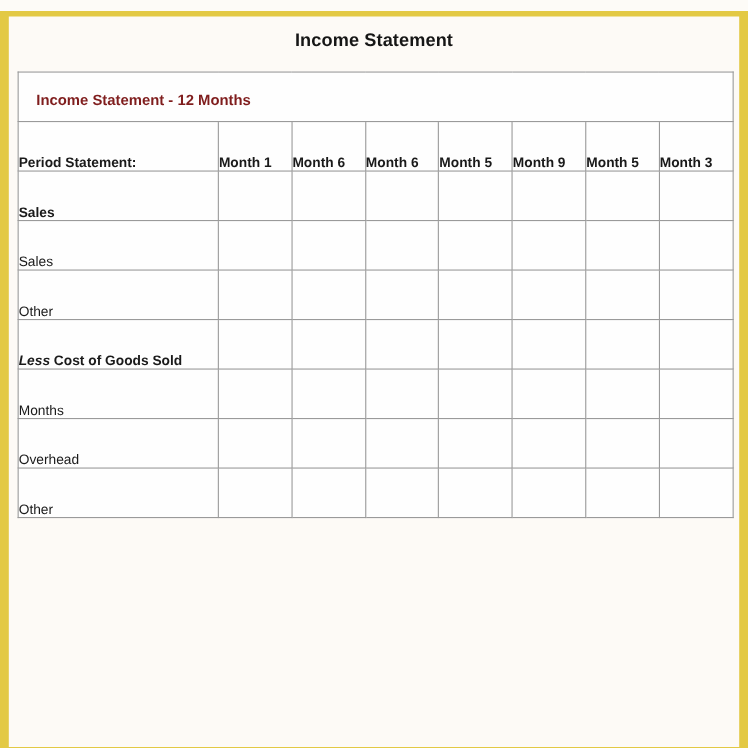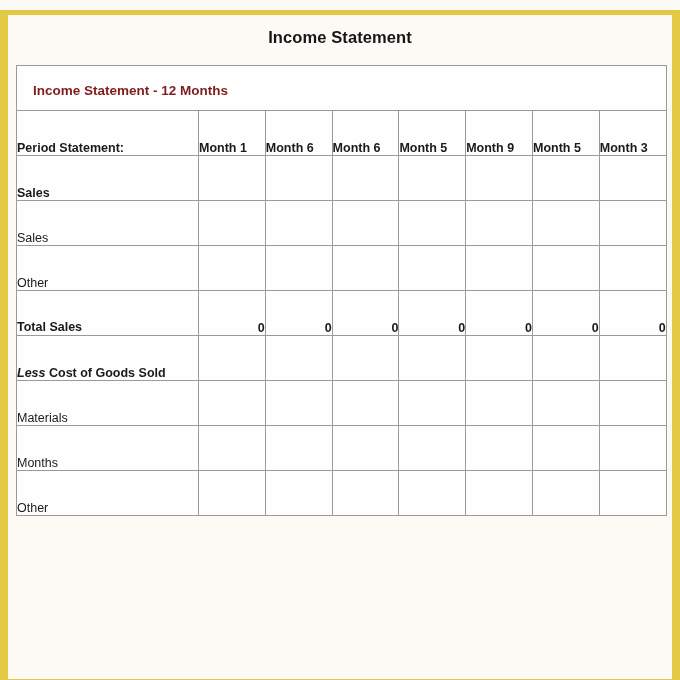--- a/index.html
+++ b/index.html
@@ -218,64 +218,54 @@
         <td class="sub-item">Other</td>
         <td></td>
         <td></td>
         <td></td>
         <td></td>
         <td></td>
         <td></td>
         <td></td>
       </tr>
 
-      <tr class="total-row">
-        <td class="total-label">Total Sales</td>
-        <td class="total-val">0</td>
-        <td class="total-val">0</td>
-        <td class="total-val">0</td>
-        <td class="total-val">0</td>
-        <td class="total-val">0</td>
-        <td class="total-val">0</td>
-        <td class="total-val">0</td>
-      </tr>
 
       <tr class="tall">
         <td class="sec-head"><em>Less</em><span> Cost of Goods Sold</span></td>
         <td></td>
         <td></td>
         <td></td>
         <td></td>
         <td></td>
         <td></td>
         <td></td>
       </tr>
 
-      <tr class="tall">
-        <td class="sub-item">Materials</td>
-        <td></td>
-        <td></td>
-        <td></td>
-        <td></td>
-        <td></td>
-        <td></td>
-        <td></td>
-      </tr>
 
       <tr class="tall">
         <td class="sub-item">Months</td>
         <td></td>
         <td></td>
         <td></td>
         <td></td>
         <td></td>
         <td></td>
         <td></td>
       </tr>
 
+      <tr>
+        <td class="sub-item">Overhead</td>
+        <td></td>
+        <td></td>
+        <td></td>
+        <td></td>
+        <td></td>
+        <td></td>
+        <td></td>
+      </tr>
 
       <tr>
         <td class="sub-item">Other</td>
         <td></td>
         <td></td>
         <td></td>
         <td></td>
         <td></td>
         <td></td>
         <td></td>

